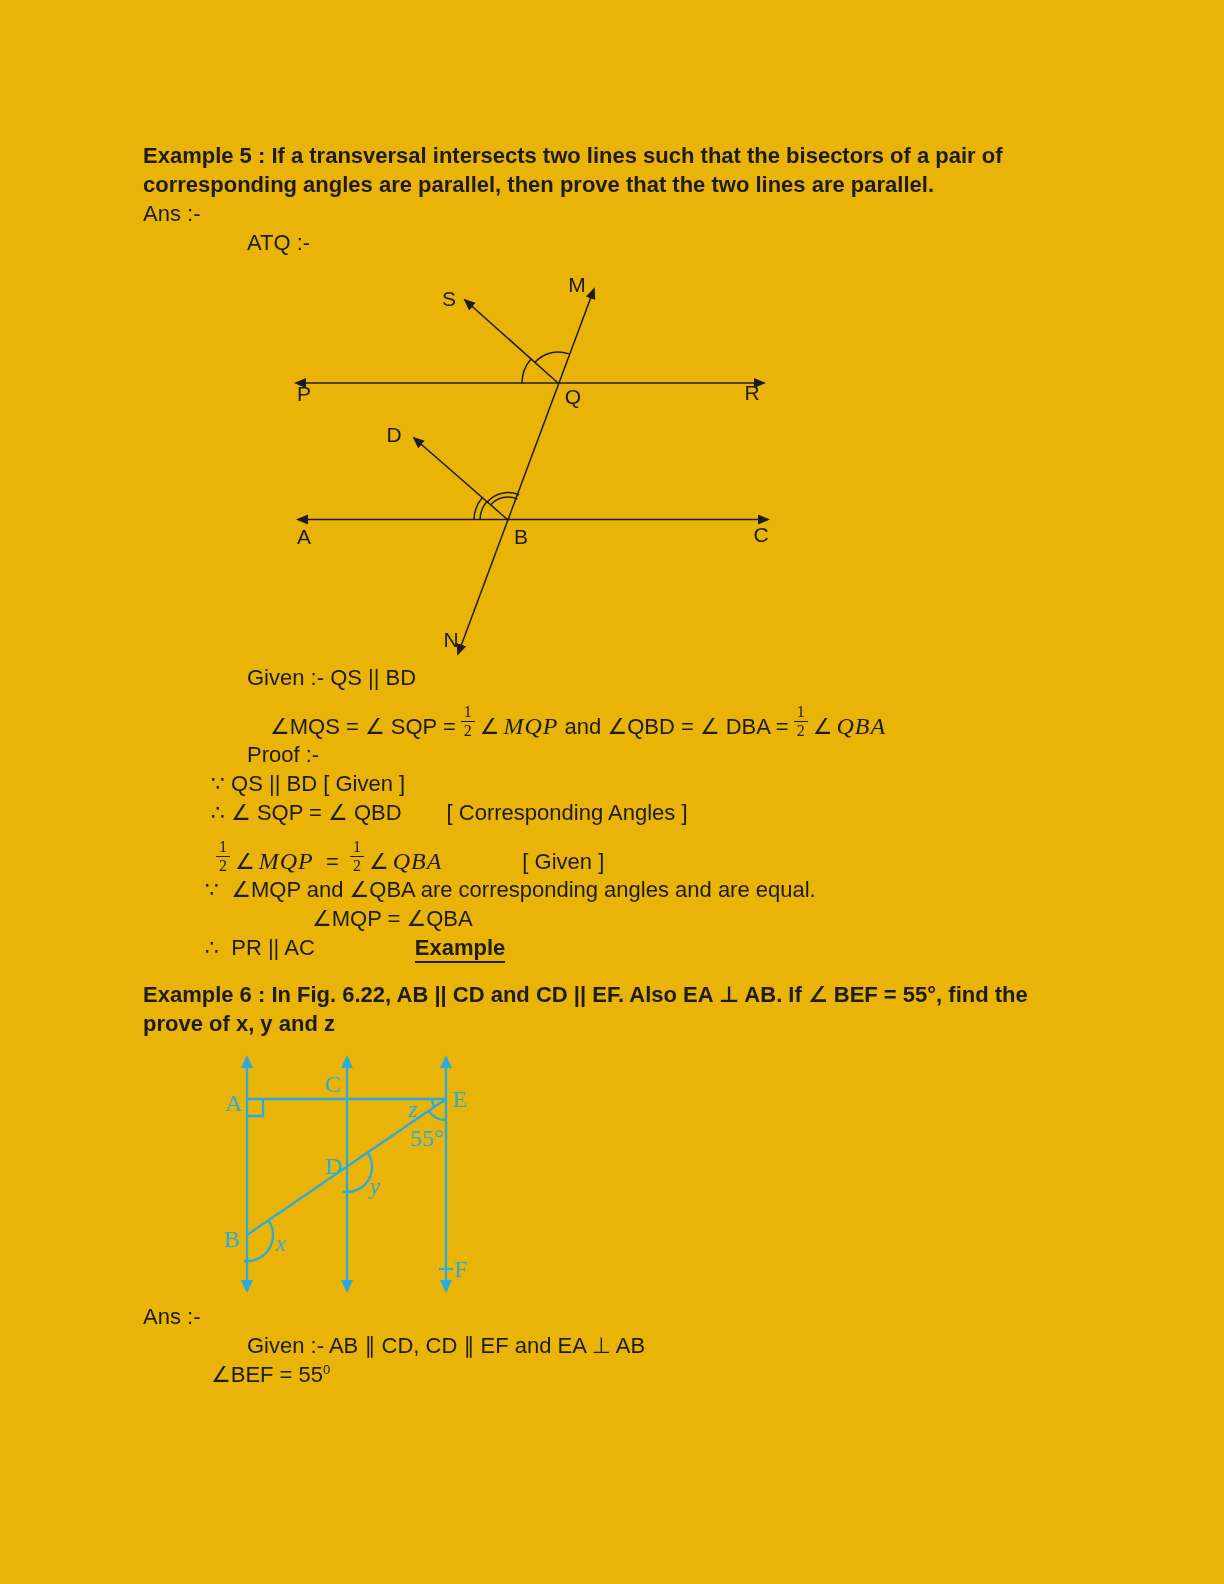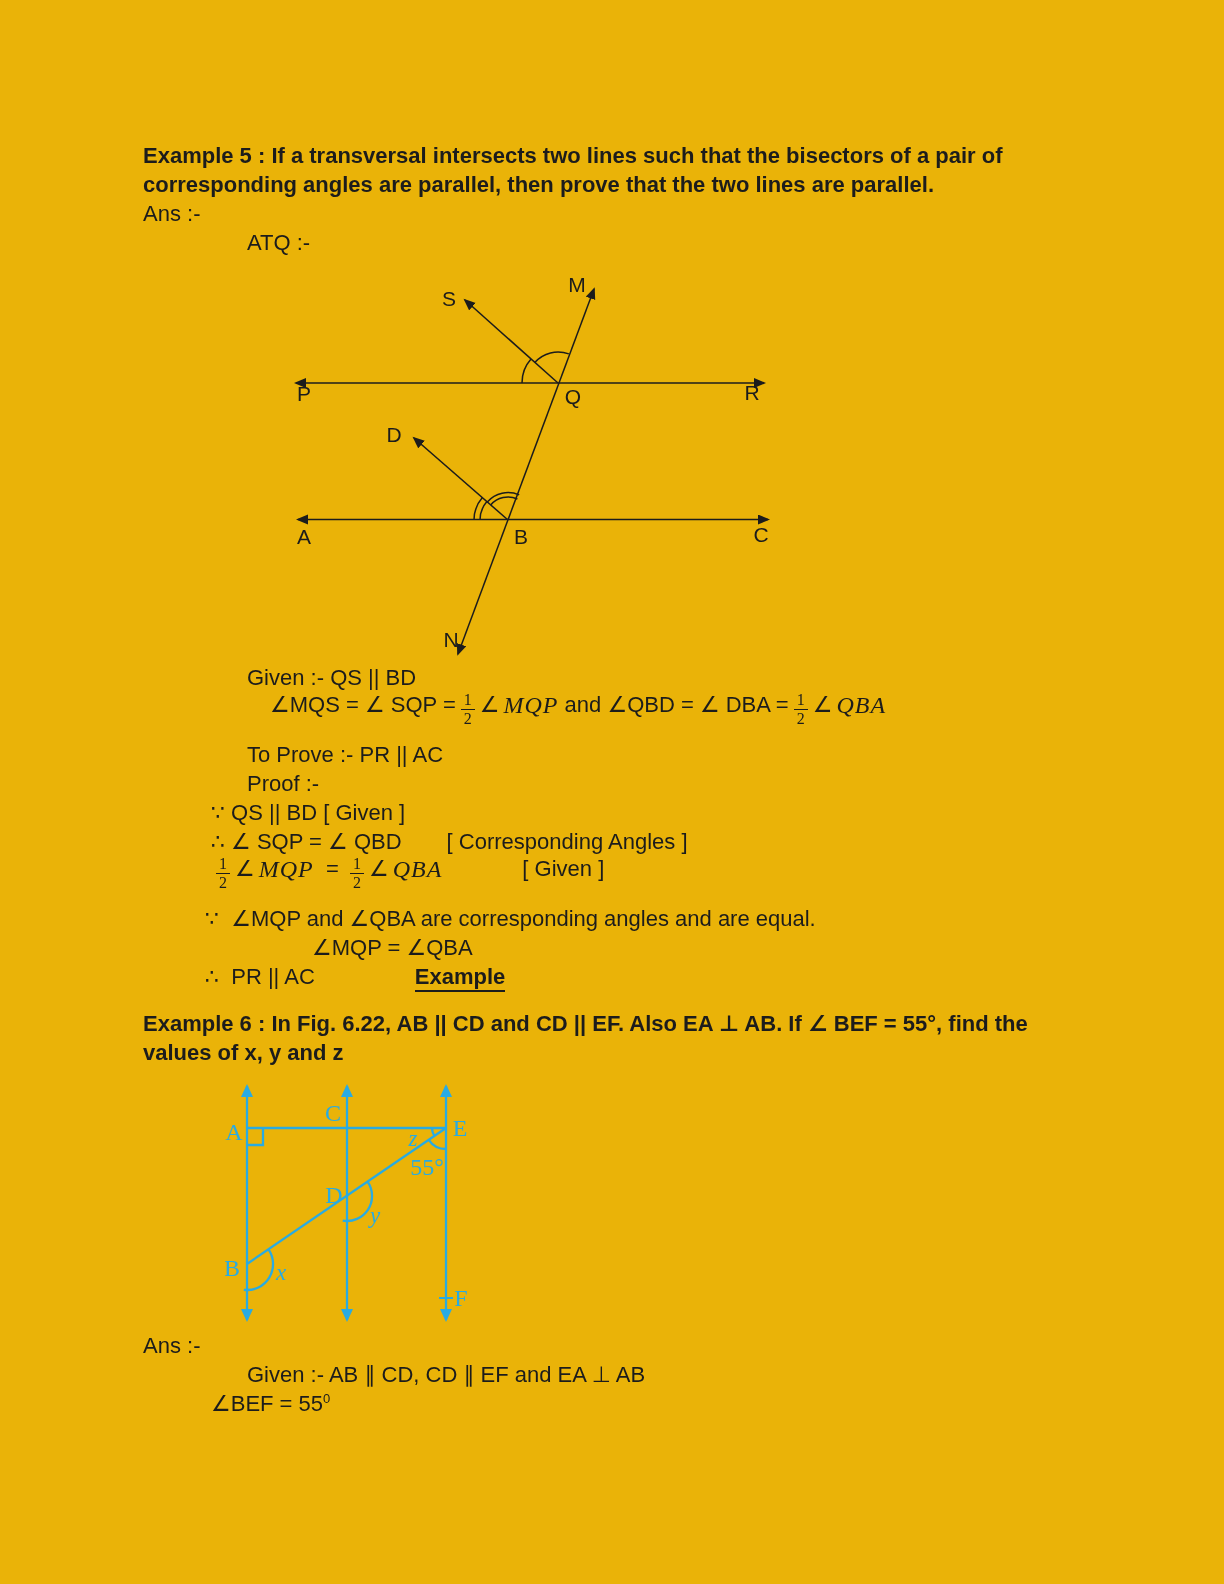--- a/index.html
+++ b/index.html
@@ -15,21 +15,21 @@
     padding:141px 0 7px 143px;
   }
   .line{font-size:22px;line-height:29px;margin:0;white-space:pre-wrap;}
   .bold{font-weight:bold;}
   .ml62{margin-left:62px;}
   .ml75{margin-left:104px;}
   .ml127{margin-left:127px;}
   .ml140{margin-left:68px;}
   .ml169{margin-left:169px;}
   .mt18{margin-top:18px;}
-  .eqrow{display:flex;align-items:flex-start;height:48px;font-size:22px;white-space:pre;}
+  .eqrow{display:flex;align-items:flex-end;height:48px;font-size:22px;white-space:pre;}
   .frac{display:inline-flex;flex-direction:column;align-items:center;
         font-family:"Liberation Serif","DejaVu Serif",serif;font-size:16px;
         line-height:1.05;margin:0 5px;}
   .frac .num{display:block;border-bottom:1.4px solid #1c1c1c;padding:0 3px 0px;}
   .frac .den{display:block;padding-top:1px;}
   .mi{font-family:"Liberation Serif","DejaVu Serif",serif;font-style:italic;font-size:24px;letter-spacing:1px;}
   .angsym{margin-right:4px;}
   .gap45{display:inline-block;width:45px;}
   .gap80{display:inline-block;width:80px;}
   .gap100{display:inline-block;width:100px;}
@@ -90,21 +90,20 @@
   <div class="eqrow ml127">
     <span>∠MQS = ∠ SQP =</span>
     <span class="frac"><span class="num">1</span><span class="den">2</span></span>
     <span class="angsym">∠</span><span class="mi">MQP</span>
     <span> </span>
     <span>and ∠QBD = ∠ DBA =</span>
     <span class="frac"><span class="num">1</span><span class="den">2</span></span>
     <span class="angsym">∠</span><span class="mi">QBA</span>
   </div>
 
-  <p class="line ml75">To Prove :- PR || AC</p>
   <p class="line ml75">Proof :-</p>
   <p class="line ml140">∵ QS || BD [ Given ]</p>
 
   <p class="line ml140"><span>∴ ∠ SQP = ∠ QBD</span><span class="gap45"></span><span>[ Corresponding Angles ]</span></p>
 
   <div class="eqrow ml140">
     <span class="frac"><span class="num">1</span><span class="den">2</span></span>
     <span class="angsym">∠</span><span class="mi">MQP</span>
     <span>  </span><span>=</span><span> </span>
     <span class="frac"><span class="num">1</span><span class="den">2</span></span>
@@ -112,21 +111,21 @@
     <span class="gap80"></span>
     <span>[ Given ]</span>
   </div>
 
   <p class="line ml62">∵  ∠MQP and ∠QBA are corresponding angles and are equal.</p>
   <p class="line ml169">∠MQP = ∠QBA</p>
 
   <p class="line ml62"><span>∴  PR || AC</span><span class="gap100"></span><span class="proved">Example</span></p>
 
   <p class="line bold mt18">Example 6 : In Fig. 6.22, AB || CD and CD || EF. Also EA ⊥ AB. If ∠ BEF = 55°, find the</p>
-  <p class="line bold">values of x, y and z</p>
+  <p class="line bold">prove of x, y and z</p>
 
   <svg class="diag d2" width="256" height="262" viewBox="225 1068 256 262">
     <defs>
       <marker id="mC" markerUnits="userSpaceOnUse" markerWidth="16" markerHeight="16" refX="11" refY="6" orient="auto-start-reverse">
         <path d="M0,0 L13,6 L0,12 Z" fill="#29abe2"></path>
       </marker>
     </defs>
     <g stroke="#29abe2" stroke-width="2.3" fill="none">
       <line x1="247" y1="1085" x2="247" y2="1319" marker-start="url(#mC)" marker-end="url(#mC)"></line>
       <line x1="347" y1="1085" x2="347" y2="1319" marker-start="url(#mC)" marker-end="url(#mC)"></line>

